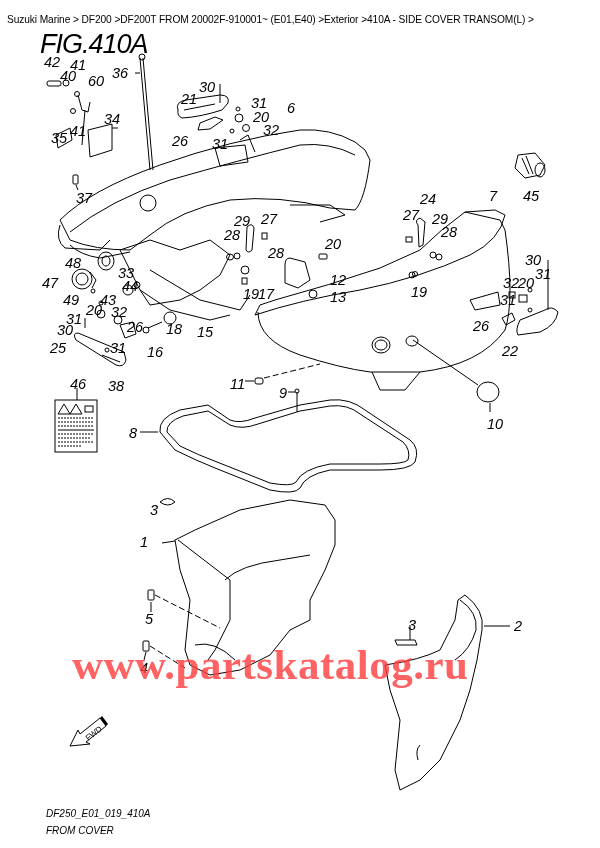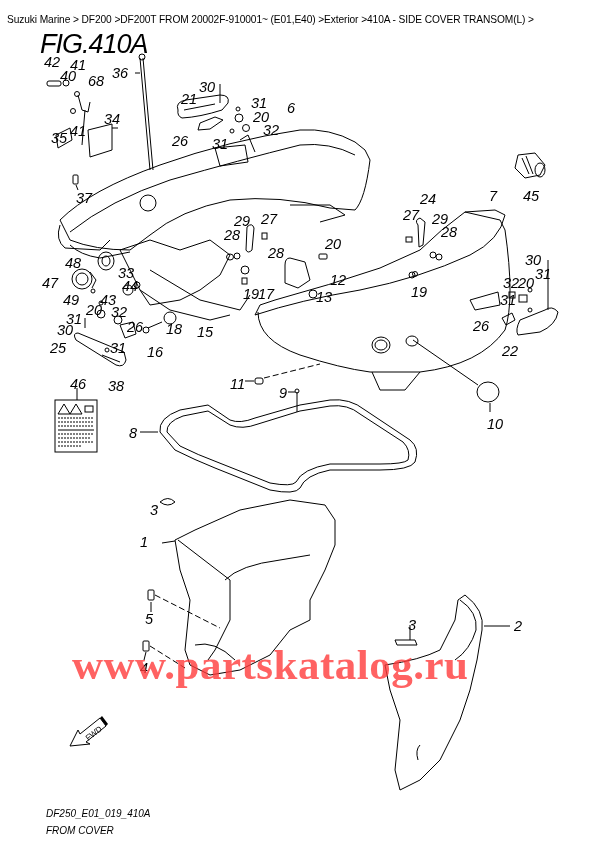--- a/index.html
+++ b/index.html
@@ -208,21 +208,21 @@
     <line x1="410" y1="625" x2="410" y2="640"></line>
     <line x1="484" y1="626" x2="510" y2="626"></line>
     <path d="M418,760 Q415,750 420,745"></path>
   </g>
 </svg>
 
 <div>
   <span class="callout" style="left:44px;top:55px">42</span>
   <span class="callout" style="left:70px;top:58px">41</span>
   <span class="callout" style="left:60px;top:69px">40</span>
-  <span class="callout" style="left:88px;top:74px">68</span>
+  <span class="callout" style="left:88px;top:74px">60</span>
   <span class="callout" style="left:112px;top:66px">36</span>
   <span class="callout" style="left:70px;top:124px">41</span>
   <span class="callout" style="left:104px;top:112px">34</span>
   <span class="callout" style="left:51px;top:131px">35</span>
   <span class="callout" style="left:76px;top:191px">37</span>
   <span class="callout" style="left:199px;top:80px">30</span>
   <span class="callout" style="left:181px;top:92px">21</span>
   <span class="callout" style="left:251px;top:96px">31</span>
   <span class="callout" style="left:253px;top:110px">20</span>
   <span class="callout" style="left:263px;top:123px">32</span>
@@ -234,21 +234,21 @@
   <span class="callout" style="left:420px;top:192px">24</span>
   <span class="callout" style="left:403px;top:208px">27</span>
   <span class="callout" style="left:432px;top:212px">29</span>
   <span class="callout" style="left:441px;top:225px">28</span>
   <span class="callout" style="left:234px;top:214px">29</span>
   <span class="callout" style="left:261px;top:212px">27</span>
   <span class="callout" style="left:224px;top:228px">28</span>
   <span class="callout" style="left:268px;top:246px">28</span>
   <span class="callout" style="left:325px;top:237px">20</span>
   <span class="callout" style="left:330px;top:273px">12</span>
-  <span class="callout" style="left:316px;top:290px">13</span>
+  <span class="callout" style="left:330px;top:290px">13</span>
   <span class="callout" style="left:243px;top:287px">19</span>
   <span class="callout" style="left:258px;top:287px">17</span>
   <span class="callout" style="left:411px;top:285px">19</span>
   <span class="callout" style="left:525px;top:253px">30</span>
   <span class="callout" style="left:535px;top:267px">31</span>
   <span class="callout" style="left:503px;top:276px">32</span>
   <span class="callout" style="left:518px;top:276px">20</span>
   <span class="callout" style="left:500px;top:293px">31</span>
   <span class="callout" style="left:473px;top:319px">26</span>
   <span class="callout" style="left:502px;top:344px">22</span>

